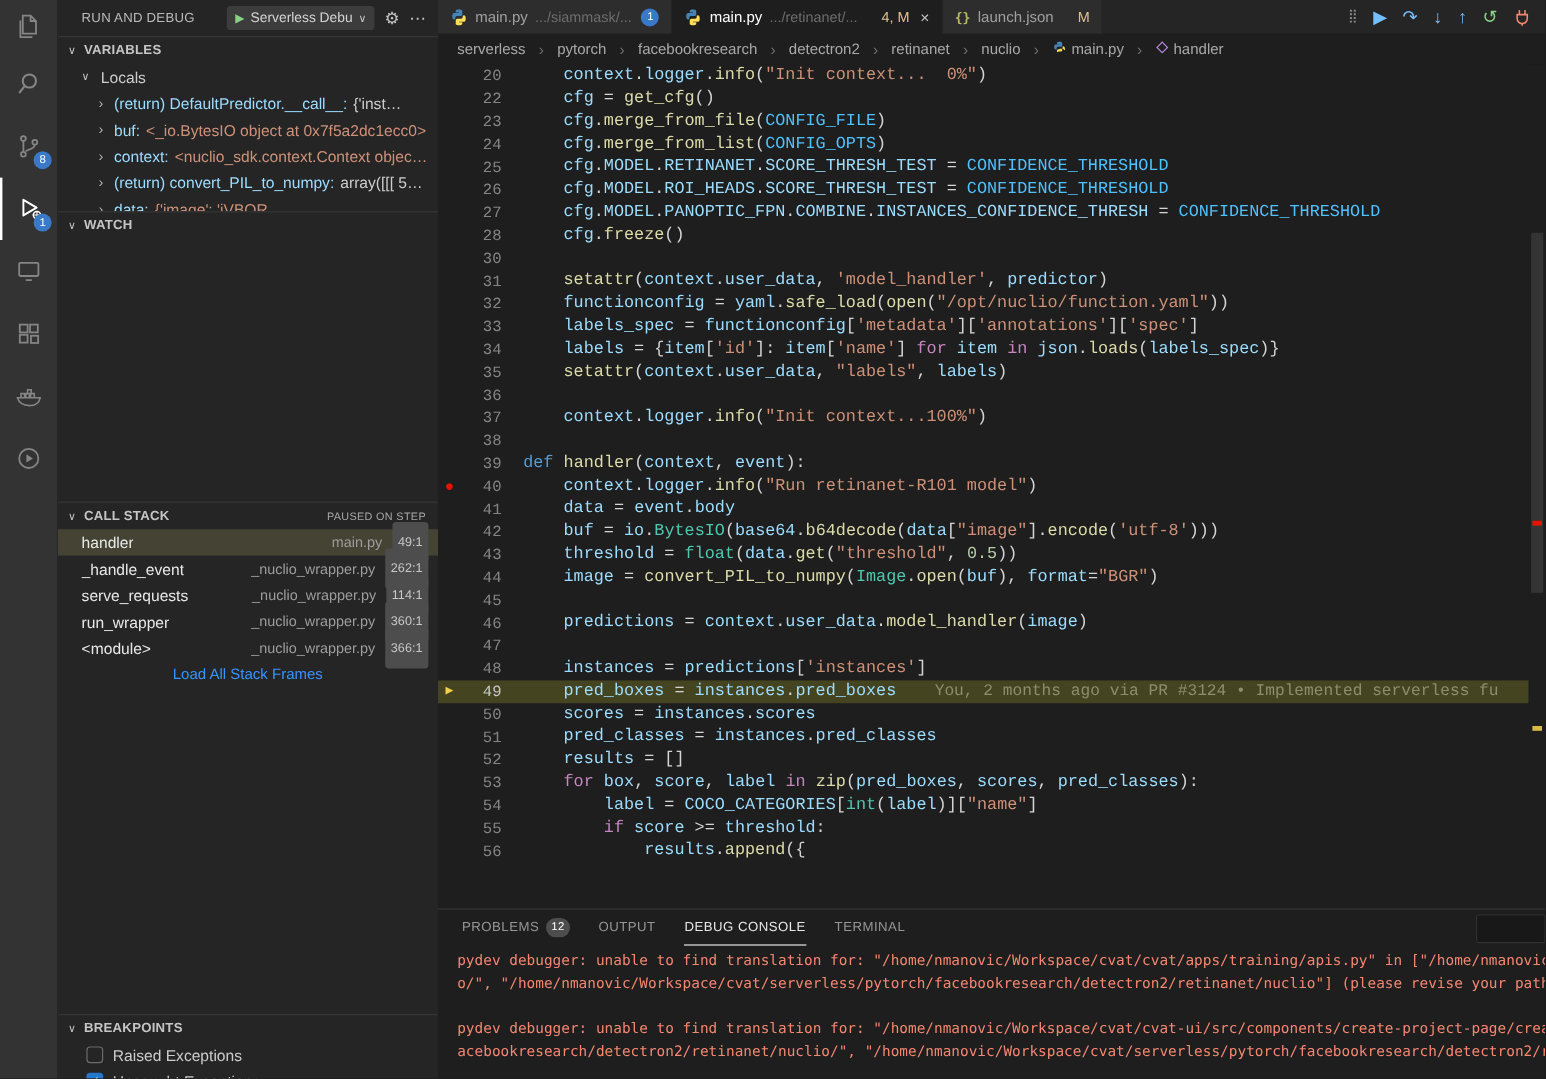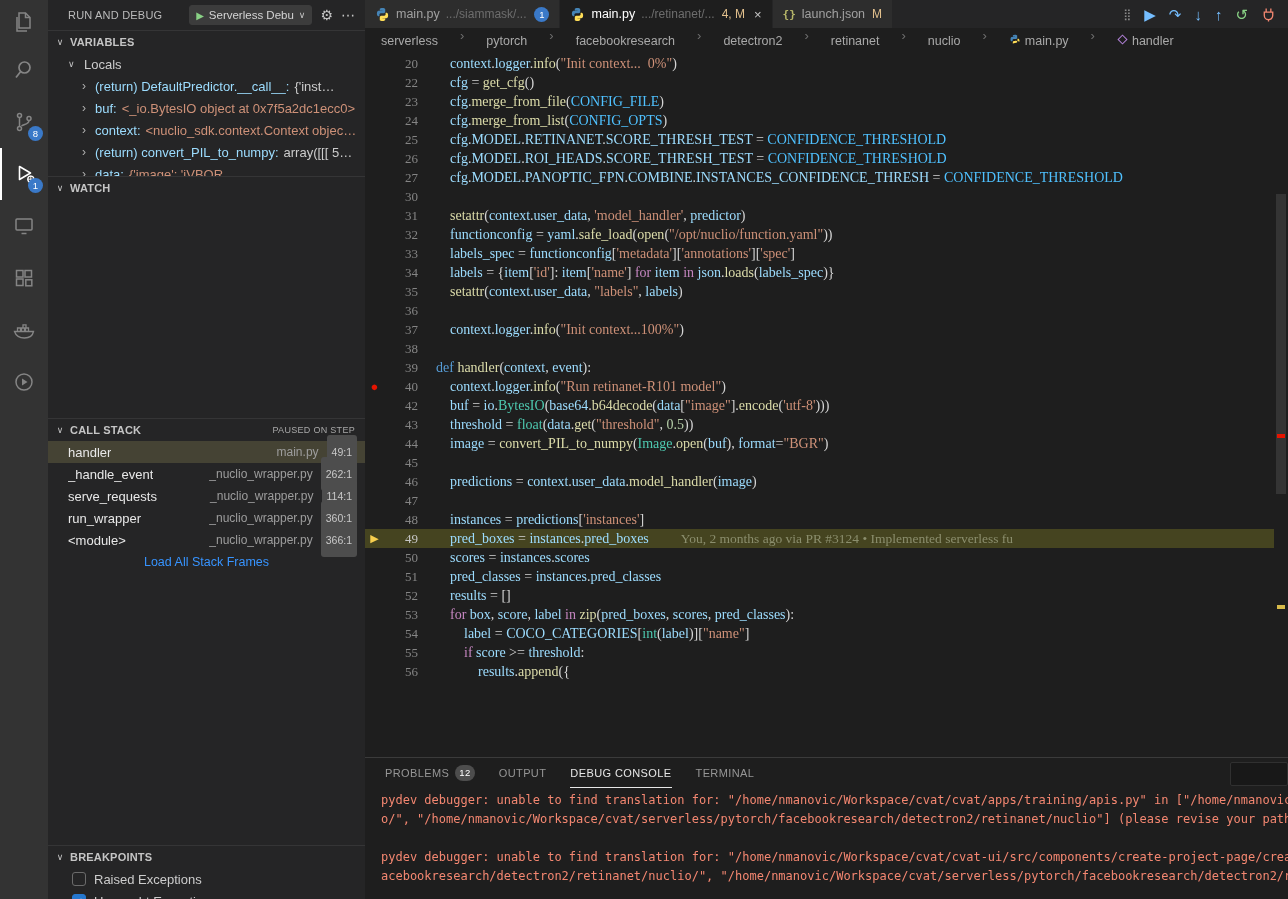--- a/index.html
+++ b/index.html
@@ -56,37 +56,37 @@
   .bp-label{color:#cccccc;font-size:13px}
 
   
   #main{flex:1;display:flex;flex-direction:column;overflow:hidden;position:relative}
   #tabbar{height:28px;flex:0 0 28px;background:#252526;display:flex;position:relative}
   .tab{height:28px;display:flex;align-items:center;padding:0 10px;background:#2d2d2d;border-right:1px solid #252526;font-size:12.5px;color:#a0a0a0;cursor:pointer;white-space:nowrap}
   .tab.active{background:#1e1e1e;color:#ffffff}
   .tab-ic{margin-right:6px;display:flex;align-items:center}
   .json-ic{color:#b8b86a;font-size:11px;font-weight:bold;font-family:"DejaVu Sans Mono",monospace}
   .tab-detail{margin-left:6px;color:#6d6d6d;font-size:12px}
-  .tab-decor{margin-left:7px;color:#e2c08d;font-size:12px}
+  .tab-decor{margin-left:20px;color:#e2c08d;font-size:12px}
   .tab-badge{margin-left:8px;min-width:15px;height:15px;border-radius:8px;background:#3a79c8;color:#fff;font-size:9.5px;display:flex;align-items:center;justify-content:center;padding:0 3px}
   .tab-close{margin-left:9px;color:#c5c5c5;font-size:13px;cursor:pointer}
 
   #debug-toolbar{position:absolute;right:6px;top:3px;height:22px;display:flex;align-items:center;gap:13px;padding:0 6px}
   .dt-ic{font-size:15px;line-height:1;cursor:pointer;display:flex;align-items:center}
   .dt-grip{color:#8a8a8a;font-size:11px;cursor:grab}
   .dt-blue{color:#75beff}
   .dt-green{color:#89d185}
 
-  #breadcrumbs{height:26px;flex:0 0 26px;display:flex;padding-left:16px;gap:22px;font-size:12.5px;color:#a9a9a9;background:#1e1e1e;white-space:nowrap;overflow:hidden}
+  #breadcrumbs{height:26px;flex:0 0 26px;display:flex;align-items:center;padding-left:16px;gap:11px;font-size:12.5px;color:#a9a9a9;background:#1e1e1e;white-space:nowrap;overflow:hidden}
   .crumb{cursor:pointer;display:flex;align-items:center;gap:4px}
   .crumb-sep{color:#6e6e6e;font-size:13px}
 
   #editor{flex:1;position:relative;overflow:hidden;background:#1e1e1e}
   #code-lines{position:absolute;inset:0 14px 0 0;overflow:hidden}
-  .code-line{display:flex;height:19px;line-height:19px;font-family:Liberation Serif, serif;font-size:14px;white-space:pre;overflow:hidden}
+  .code-line{display:flex;height:19px;line-height:19px;font-family:Liberation Mono, monospace;font-size:14px;white-space:pre;overflow:hidden}
   .code-line.current{background:#454420}
   .gutter{width:66px;flex:0 0 66px;display:flex;align-items:center}
   .gmark{width:19px;flex:0 0 19px;text-align:center;font-size:11px;line-height:19px}
   .gmark.bp{color:#e51400;font-size:13px}
   .gmark.arrow{color:#f7cf4e}
   .lnum{flex:1;text-align:right;color:#858585;font-size:13px;padding-right:13px}
   .current .lnum{color:#c6c6c6}
   .ctext{padding-left:5px}
   .tok-pln{color:#d4d4d4}.tok-var{color:#9cdcfe}.tok-fn{color:#dcdcaa}.tok-kw{color:#569cd6}
   .tok-ctl{color:#c586c0}.tok-str{color:#ce9178}.tok-num{color:#b5cea8}.tok-cls{color:#4ec9b0}.tok-const{color:#4fc1ff}
@@ -405,31 +405,33 @@
 
     <div id="editor">
       <div id="code-lines">
           <div class="code-line"><div class="gutter"><span class="gmark"></span><span class="lnum">20</span></div><span class="ctext"><span class="tok-var">    context</span><span class="tok-pln">.</span><span class="tok-var">logger</span><span class="tok-pln">.</span><span class="tok-fn">info</span><span class="tok-pln">(</span><span class="tok-str">"Init context...  0%"</span><span class="tok-pln">)</span></span></div>
           <div class="code-line"><div class="gutter"><span class="gmark"></span><span class="lnum">22</span></div><span class="ctext"><span class="tok-var">    cfg</span><span class="tok-pln"> = </span><span class="tok-fn">get_cfg</span><span class="tok-pln">()</span></span></div>
           <div class="code-line"><div class="gutter"><span class="gmark"></span><span class="lnum">23</span></div><span class="ctext"><span class="tok-var">    cfg</span><span class="tok-pln">.</span><span class="tok-fn">merge_from_file</span><span class="tok-pln">(</span><span class="tok-const">CONFIG_FILE</span><span class="tok-pln">)</span></span></div>
           <div class="code-line"><div class="gutter"><span class="gmark"></span><span class="lnum">24</span></div><span class="ctext"><span class="tok-var">    cfg</span><span class="tok-pln">.</span><span class="tok-fn">merge_from_list</span><span class="tok-pln">(</span><span class="tok-const">CONFIG_OPTS</span><span class="tok-pln">)</span></span></div>
           <div class="code-line"><div class="gutter"><span class="gmark"></span><span class="lnum">25</span></div><span class="ctext"><span class="tok-var">    cfg</span><span class="tok-pln">.</span><span class="tok-var">MODEL</span><span class="tok-pln">.</span><span class="tok-var">RETINANET</span><span class="tok-pln">.</span><span class="tok-var">SCORE_THRESH_TEST</span><span class="tok-pln"> = </span><span class="tok-const">CONFIDENCE_THRESHOLD</span></span></div>
           <div class="code-line"><div class="gutter"><span class="gmark"></span><span class="lnum">26</span></div><span class="ctext"><span class="tok-var">    cfg</span><span class="tok-pln">.</span><span class="tok-var">MODEL</span><span class="tok-pln">.</span><span class="tok-var">ROI_HEADS</span><span class="tok-pln">.</span><span class="tok-var">SCORE_THRESH_TEST</span><span class="tok-pln"> = </span><span class="tok-const">CONFIDENCE_THRESHOLD</span></span></div>
           <div class="code-line"><div class="gutter"><span class="gmark"></span><span class="lnum">27</span></div><span class="ctext"><span class="tok-var">    cfg</span><span class="tok-pln">.</span><span class="tok-var">MODEL</span><span class="tok-pln">.</span><span class="tok-var">PANOPTIC_FPN</span><span class="tok-pln">.</span><span class="tok-var">COMBINE</span><span class="tok-pln">.</span><span class="tok-var">INSTANCES_CONFIDENCE_THRESH</span><span class="tok-pln"> = </span><span class="tok-const">CONFIDENCE_THRESHOLD</span></span></div>
+          <div class="code-line"><div class="gutter"><span class="gmark"></span><span class="lnum">28</span></div><span class="ctext"><span class="tok-var">    cfg</span><span class="tok-pln">.</span><span class="tok-fn">freeze</span><span class="tok-pln">()</span></span></div>
           <div class="code-line"><div class="gutter"><span class="gmark"></span><span class="lnum">30</span></div><span class="ctext"></span></div>
           <div class="code-line"><div class="gutter"><span class="gmark"></span><span class="lnum">31</span></div><span class="ctext"><span class="tok-fn">    setattr</span><span class="tok-pln">(</span><span class="tok-var">context</span><span class="tok-pln">.</span><span class="tok-var">user_data</span><span class="tok-pln">, </span><span class="tok-str">'model_handler'</span><span class="tok-pln">, </span><span class="tok-var">predictor</span><span class="tok-pln">)</span></span></div>
           <div class="code-line"><div class="gutter"><span class="gmark"></span><span class="lnum">32</span></div><span class="ctext"><span class="tok-var">    functionconfig</span><span class="tok-pln"> = </span><span class="tok-var">yaml</span><span class="tok-pln">.</span><span class="tok-fn">safe_load</span><span class="tok-pln">(</span><span class="tok-fn">open</span><span class="tok-pln">(</span><span class="tok-str">"/opt/nuclio/function.yaml"</span><span class="tok-pln">))</span></span></div>
           <div class="code-line"><div class="gutter"><span class="gmark"></span><span class="lnum">33</span></div><span class="ctext"><span class="tok-var">    labels_spec</span><span class="tok-pln"> = </span><span class="tok-var">functionconfig</span><span class="tok-pln">[</span><span class="tok-str">'metadata'</span><span class="tok-pln">][</span><span class="tok-str">'annotations'</span><span class="tok-pln">][</span><span class="tok-str">'spec'</span><span class="tok-pln">]</span></span></div>
           <div class="code-line"><div class="gutter"><span class="gmark"></span><span class="lnum">34</span></div><span class="ctext"><span class="tok-var">    labels</span><span class="tok-pln"> = {</span><span class="tok-var">item</span><span class="tok-pln">[</span><span class="tok-str">'id'</span><span class="tok-pln">]: </span><span class="tok-var">item</span><span class="tok-pln">[</span><span class="tok-str">'name'</span><span class="tok-pln">] </span><span class="tok-ctl">for</span><span class="tok-pln"> </span><span class="tok-var">item</span><span class="tok-pln"> </span><span class="tok-ctl">in</span><span class="tok-pln"> </span><span class="tok-var">json</span><span class="tok-pln">.</span><span class="tok-fn">loads</span><span class="tok-pln">(</span><span class="tok-var">labels_spec</span><span class="tok-pln">)}</span></span></div>
           <div class="code-line"><div class="gutter"><span class="gmark"></span><span class="lnum">35</span></div><span class="ctext"><span class="tok-fn">    setattr</span><span class="tok-pln">(</span><span class="tok-var">context</span><span class="tok-pln">.</span><span class="tok-var">user_data</span><span class="tok-pln">, </span><span class="tok-str">"labels"</span><span class="tok-pln">, </span><span class="tok-var">labels</span><span class="tok-pln">)</span></span></div>
           <div class="code-line"><div class="gutter"><span class="gmark"></span><span class="lnum">36</span></div><span class="ctext"></span></div>
           <div class="code-line"><div class="gutter"><span class="gmark"></span><span class="lnum">37</span></div><span class="ctext"><span class="tok-var">    context</span><span class="tok-pln">.</span><span class="tok-var">logger</span><span class="tok-pln">.</span><span class="tok-fn">info</span><span class="tok-pln">(</span><span class="tok-str">"Init context...100%"</span><span class="tok-pln">)</span></span></div>
           <div class="code-line"><div class="gutter"><span class="gmark"></span><span class="lnum">38</span></div><span class="ctext"></span></div>
           <div class="code-line"><div class="gutter"><span class="gmark"></span><span class="lnum">39</span></div><span class="ctext"><span class="tok-kw">def</span><span class="tok-pln"> </span><span class="tok-fn">handler</span><span class="tok-pln">(</span><span class="tok-var">context</span><span class="tok-pln">, </span><span class="tok-var">event</span><span class="tok-pln">):</span></span></div>
           <div class="code-line"><div class="gutter"><span class="gmark bp">●</span><span class="lnum">40</span></div><span class="ctext"><span class="tok-var">    context</span><span class="tok-pln">.</span><span class="tok-var">logger</span><span class="tok-pln">.</span><span class="tok-fn">info</span><span class="tok-pln">(</span><span class="tok-str">"Run retinanet-R101 model"</span><span class="tok-pln">)</span></span></div>
+          <div class="code-line"><div class="gutter"><span class="gmark"></span><span class="lnum">41</span></div><span class="ctext"><span class="tok-var">    data</span><span class="tok-pln"> = </span><span class="tok-var">event</span><span class="tok-pln">.</span><span class="tok-var">body</span></span></div>
           <div class="code-line"><div class="gutter"><span class="gmark"></span><span class="lnum">42</span></div><span class="ctext"><span class="tok-var">    buf</span><span class="tok-pln"> = </span><span class="tok-var">io</span><span class="tok-pln">.</span><span class="tok-cls">BytesIO</span><span class="tok-pln">(</span><span class="tok-var">base64</span><span class="tok-pln">.</span><span class="tok-fn">b64decode</span><span class="tok-pln">(</span><span class="tok-var">data</span><span class="tok-pln">[</span><span class="tok-str">"image"</span><span class="tok-pln">].</span><span class="tok-fn">encode</span><span class="tok-pln">(</span><span class="tok-str">'utf-8'</span><span class="tok-pln">)))</span></span></div>
           <div class="code-line"><div class="gutter"><span class="gmark"></span><span class="lnum">43</span></div><span class="ctext"><span class="tok-var">    threshold</span><span class="tok-pln"> = </span><span class="tok-cls">float</span><span class="tok-pln">(</span><span class="tok-var">data</span><span class="tok-pln">.</span><span class="tok-fn">get</span><span class="tok-pln">(</span><span class="tok-str">"threshold"</span><span class="tok-pln">, </span><span class="tok-num">0.5</span><span class="tok-pln">))</span></span></div>
           <div class="code-line"><div class="gutter"><span class="gmark"></span><span class="lnum">44</span></div><span class="ctext"><span class="tok-var">    image</span><span class="tok-pln"> = </span><span class="tok-fn">convert_PIL_to_numpy</span><span class="tok-pln">(</span><span class="tok-cls">Image</span><span class="tok-pln">.</span><span class="tok-fn">open</span><span class="tok-pln">(</span><span class="tok-var">buf</span><span class="tok-pln">), </span><span class="tok-var">format</span><span class="tok-pln">=</span><span class="tok-str">"BGR"</span><span class="tok-pln">)</span></span></div>
           <div class="code-line"><div class="gutter"><span class="gmark"></span><span class="lnum">45</span></div><span class="ctext"></span></div>
           <div class="code-line"><div class="gutter"><span class="gmark"></span><span class="lnum">46</span></div><span class="ctext"><span class="tok-var">    predictions</span><span class="tok-pln"> = </span><span class="tok-var">context</span><span class="tok-pln">.</span><span class="tok-var">user_data</span><span class="tok-pln">.</span><span class="tok-fn">model_handler</span><span class="tok-pln">(</span><span class="tok-var">image</span><span class="tok-pln">)</span></span></div>
           <div class="code-line"><div class="gutter"><span class="gmark"></span><span class="lnum">47</span></div><span class="ctext"></span></div>
           <div class="code-line"><div class="gutter"><span class="gmark"></span><span class="lnum">48</span></div><span class="ctext"><span class="tok-var">    instances</span><span class="tok-pln"> = </span><span class="tok-var">predictions</span><span class="tok-pln">[</span><span class="tok-str">'instances'</span><span class="tok-pln">]</span></span></div>
           <div class="code-line current"><div class="gutter"><span class="gmark arrow">▶</span><span class="lnum">49</span></div><span class="ctext"><span class="tok-var">    pred_boxes</span><span class="tok-pln"> = </span><span class="tok-var">instances</span><span class="tok-pln">.</span><span class="tok-var">pred_boxes</span></span><span class="blame">You, 2 months ago via PR #3124 • Implemented serverless fu</span></div>
           <div class="code-line"><div class="gutter"><span class="gmark"></span><span class="lnum">50</span></div><span class="ctext"><span class="tok-var">    scores</span><span class="tok-pln"> = </span><span class="tok-var">instances</span><span class="tok-pln">.</span><span class="tok-var">scores</span></span></div>
           <div class="code-line"><div class="gutter"><span class="gmark"></span><span class="lnum">51</span></div><span class="ctext"><span class="tok-var">    pred_classes</span><span class="tok-pln"> = </span><span class="tok-var">instances</span><span class="tok-pln">.</span><span class="tok-var">pred_classes</span></span></div>

